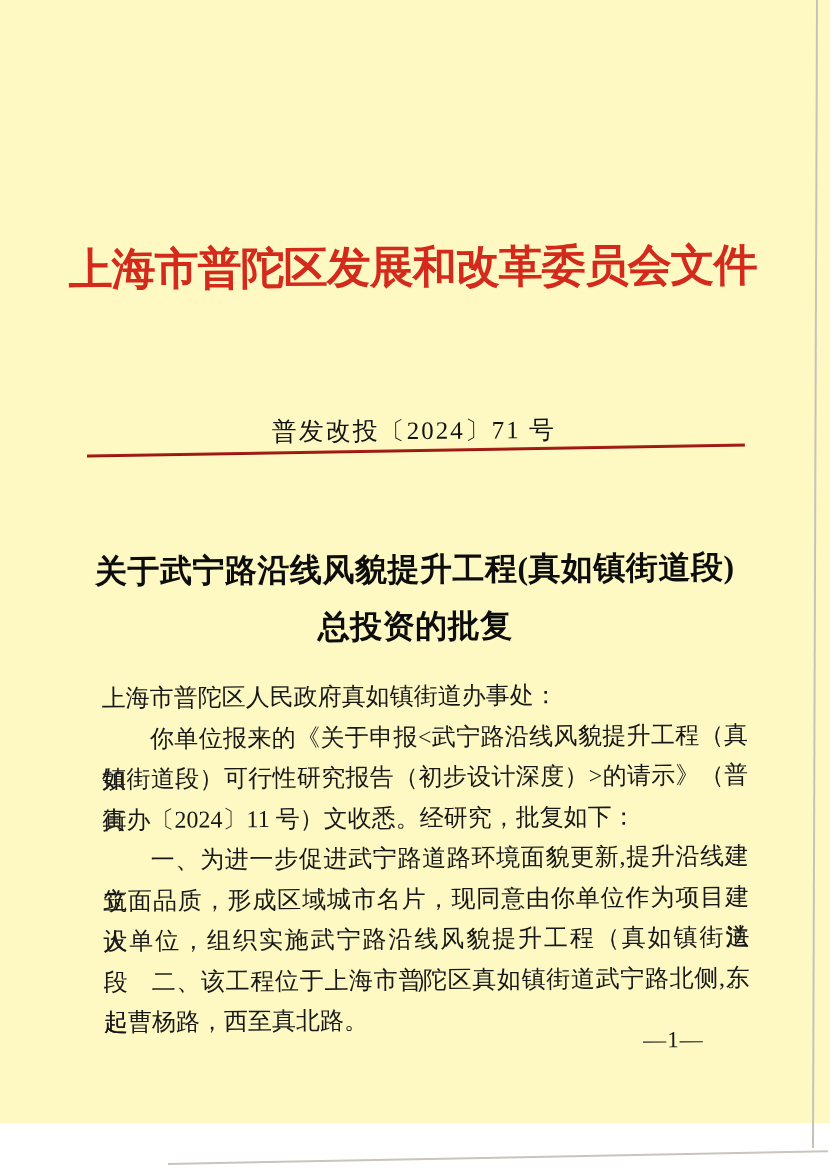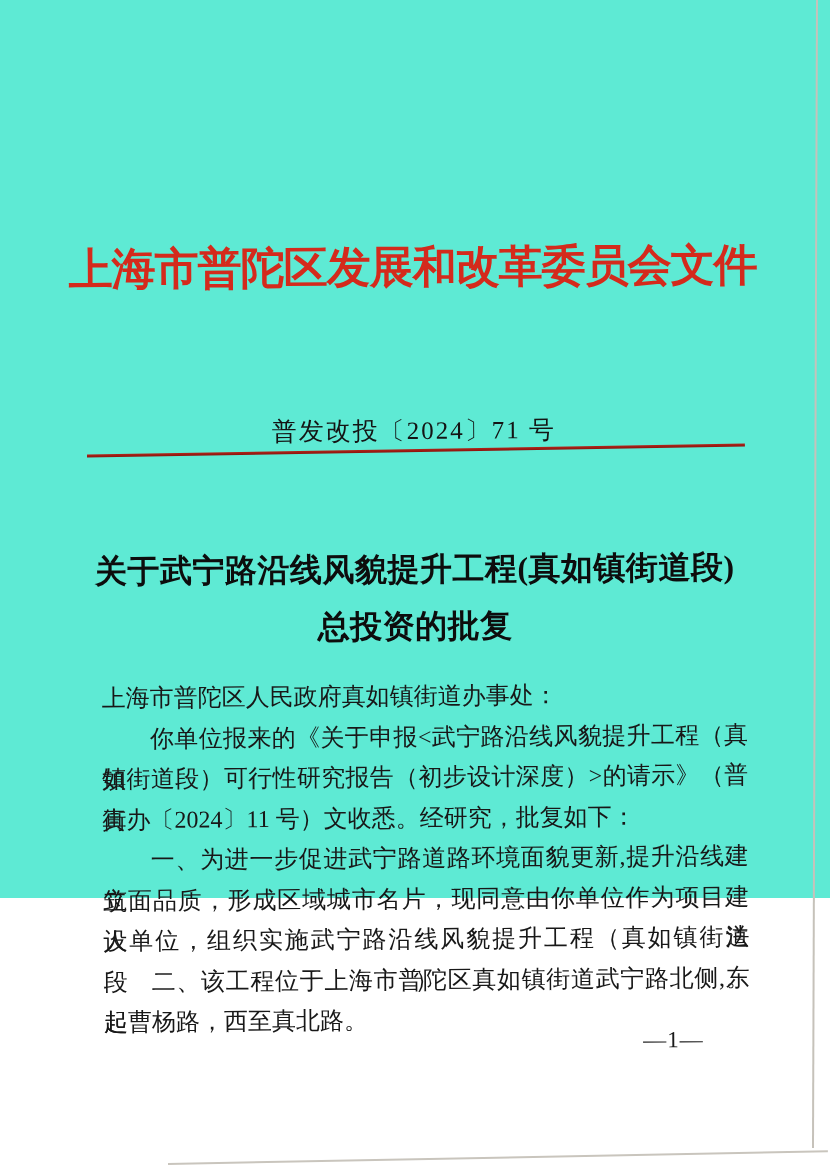--- a/index.html
+++ b/index.html
@@ -6,22 +6,22 @@
     margin: 0;
     padding: 0;
     background: #ffffff;
     width: 830px;
     height: 1170px;
     overflow: hidden;
   }
   #scan-page {
     position: relative;
     width: 830px;
-    height: 898px;
-    background: #5eead4;
+    height: 1123px;
+    background: #fef9c3;
     font-family: "Liberation Serif", "DejaVu Serif", serif;
     color: #1c1c1c;
   }
   
   #scan-content {
     position: absolute;
     inset: 0;
     transform: rotate(-0.4deg);
     transform-origin: 415px 600px;
   }

